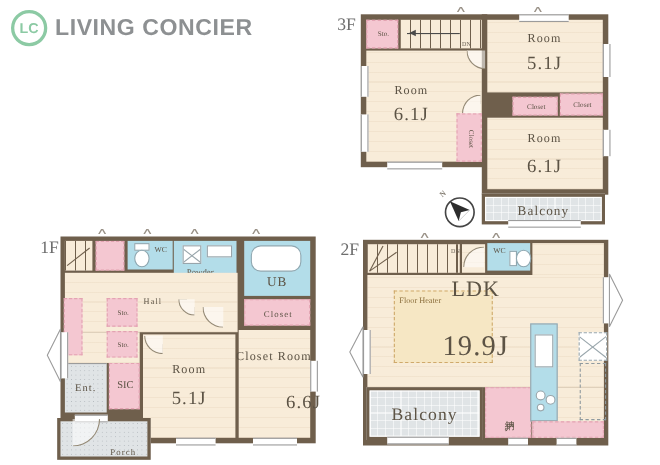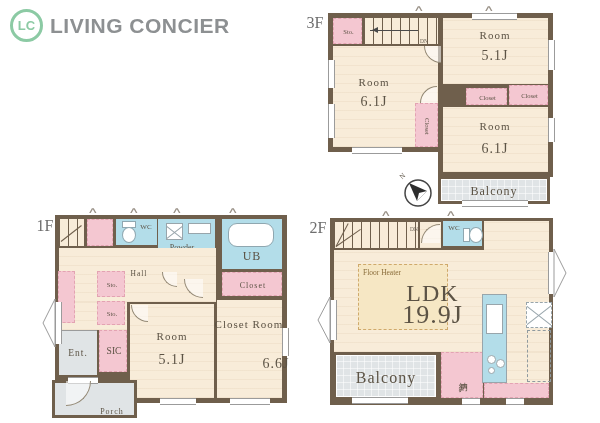--- a/index.html
+++ b/index.html
@@ -14,21 +14,21 @@
   .blue{background:#b3dde9;}
   .grayzone{background:#e0e4e6;
          background-image:repeating-linear-gradient(0deg,rgba(255,255,255,.55) 0 1px,transparent 1px 7px),
                           repeating-linear-gradient(90deg,rgba(255,255,255,.55) 0 1px,transparent 1px 7px);}
   .dots{background-image:radial-gradient(#b6bcc0 .6px,transparent .7px);background-size:4px 4px;}
   .rail{border:3px solid #6f5f4c;outline:1px solid #fff;outline-offset:-4px;}
   
   .lbl{position:absolute;text-align:center;letter-spacing:1px;line-height:1.15;}
   .fl-lbl{font-size:16px;color:#6e6e6e;letter-spacing:0;}
   .rname{font-size:11px;}
-  .rsize{font-size:14px;}
+  .rsize{font-size:17px;}
   .tiny{font-size:6.5px;letter-spacing:0;}
   .updn{font-size:5.5px;letter-spacing:0;color:#6b6255;}
   .vtext{writing-mode:vertical-rl;text-orientation:mixed;}
   
   .steps{background-image:repeating-linear-gradient(90deg,#6f5f4c 0 1px,transparent 1px 9px);}
   .stair-arrow{position:absolute;height:1px;background:#4a4a4a;}
   .stair-arrow:before{content:"";position:absolute;left:-1px;top:-3px;border:3.5px solid transparent;
                       border-right:6px solid #4a4a4a;}
   .diag{position:absolute;height:1px;background:#6f5f4c;transform-origin:left center;}
   
@@ -223,21 +223,21 @@
     <div class="toilet-bowl" style="left:26px;top:6px;width:12px;height:14px;"></div>
   </div>
   <div class="abs floor" style="left:484px;top:221px;width:65px;height:29px;"></div>
 
   <div class="abs floor" style="left:334px;top:250px;width:215px;height:102px;"></div>
   <div class="abs floor" style="left:484px;top:352px;width:65px;height:46px;"></div>
 
   <div class="heater" style="left:358px;top:264px;width:88px;height:64px;">
     <div class="heater-lbl" style="left:4px;top:3px;">Floor Heater</div>
   </div>
-  <div class="lbl" style="left:395px;top:280px;width:75px;font-size:24px;">LDK</div>
+  <div class="lbl" style="left:395px;top:252px;width:75px;font-size:20px;">LDK</div>
   <div class="lbl" style="left:385px;top:300px;width:95px;font-size:26px;">19.9J</div>
 
   <div class="abs grayzone rail" style="left:333px;top:352px;width:106px;height:48px;">
     <div class="lbl" style="left:0;top:14px;width:100px;font-size:16px;">Balcony</div>
   </div>
 
   <div class="abs pink" style="left:441px;top:352px;width:42px;height:46px;">
     <div class="lbl vtext" style="left:16px;top:8px;height:32px;font-size:9px;letter-spacing:2px;">納戸</div>
   </div>
 

